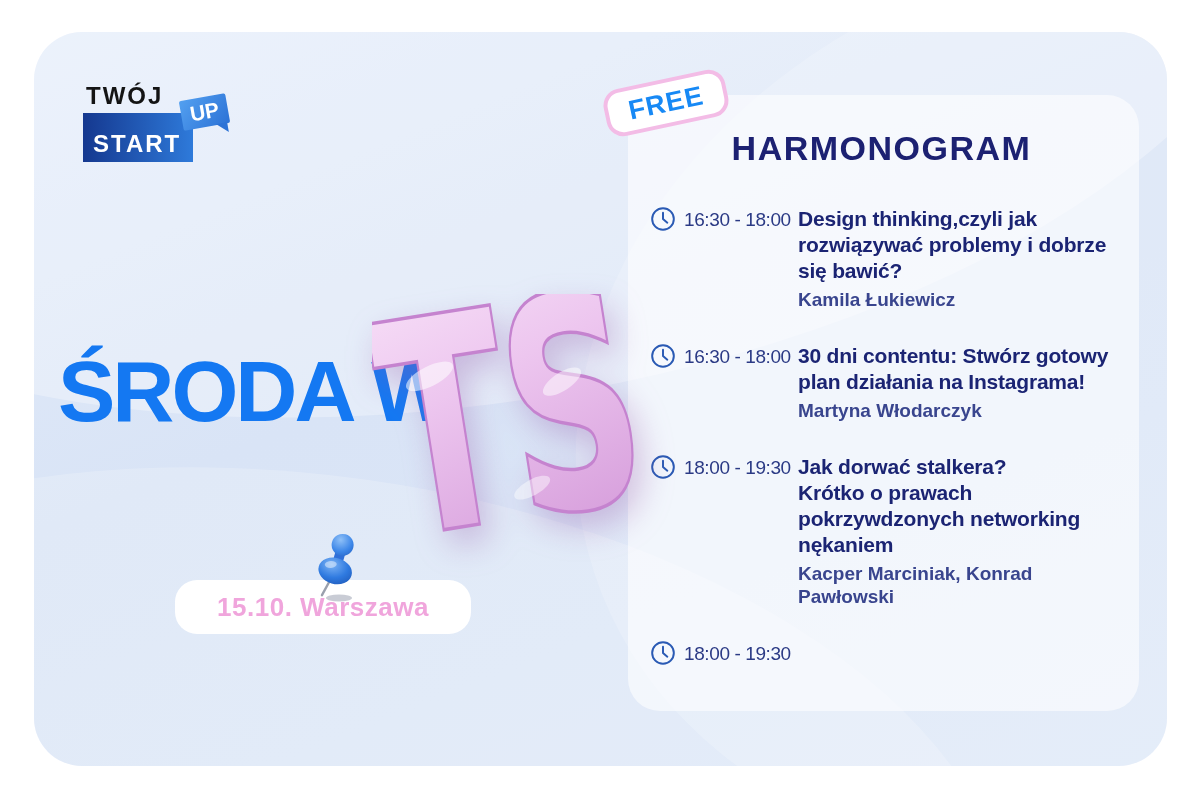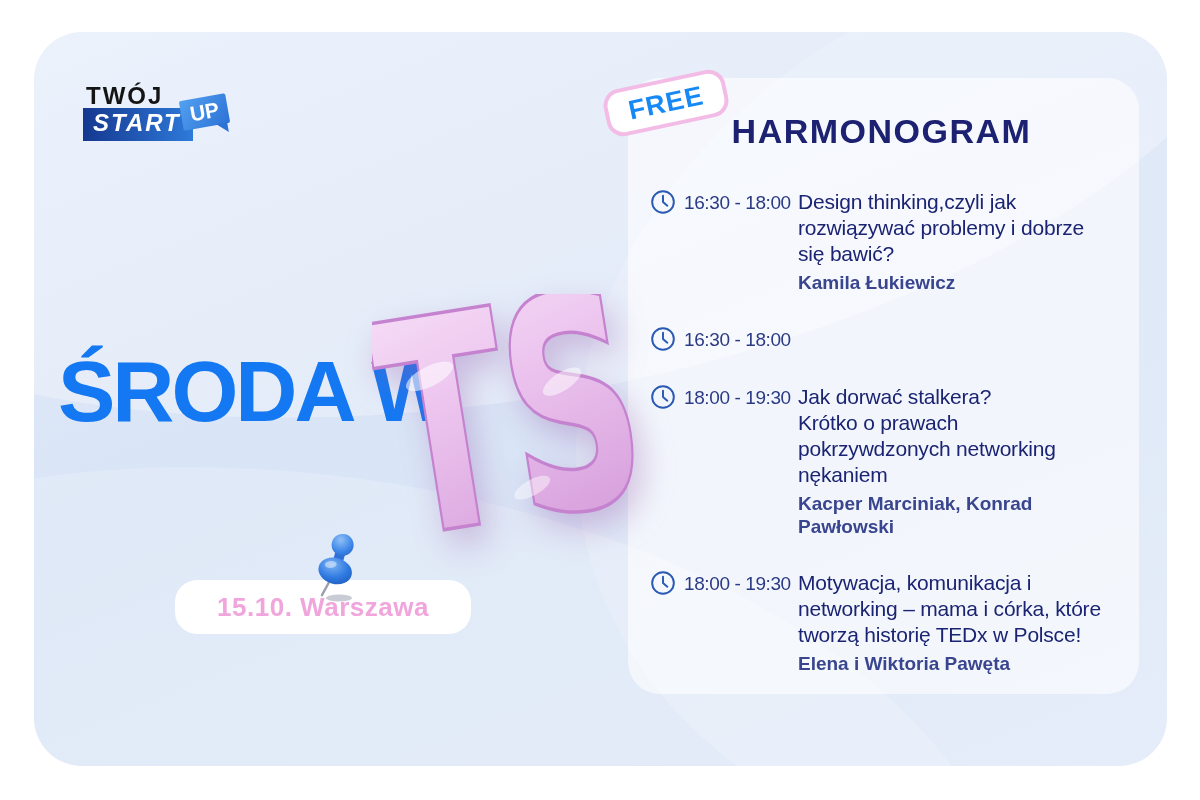--- a/index.html
+++ b/index.html
@@ -38,24 +38,24 @@
     transform: rotate(-18deg);
   }
 
   
   .logo { position: absolute; left: 49px; top: 52px; width: 200px; height: 90px; }
   .logo-top {
     font-size: 24px; font-weight: 700; color: #141414;
     letter-spacing: 2px; margin-left: 3px; line-height: 1;
   }
   .logo-mid {
-    display: inline-block; 
+    display: inline-block; margin-top: 5px;
     background: linear-gradient(90deg, #15388f 0%, #2e7ada 100%);
     color: #ffffff; font-size: 24px; font-weight: 700;
-    letter-spacing: 2px; padding: 2px 12px 5px 10px; line-height: 1.1; font-style: italic;
+    letter-spacing: 2px; padding: 18px 12px 5px 10px; line-height: 1.1;
   }
   .logo-bubble {
     position: absolute; left: 98px; top: 13px;
     background: linear-gradient(135deg, #53a0f0 0%, #2c72d6 100%);
     color: #ffffff; font-size: 21px; font-weight: 700;
     padding: 4px 9px 5px 9px; line-height: 1;
     transform: rotate(-10deg); border-radius: 2px;
   }
   .logo-bubble::after {
     content: ""; position: absolute; right: 3px; bottom: -9px;
@@ -73,21 +73,21 @@
     border-radius: 17px;
     transform: rotate(-12deg);
     display: flex; align-items: center; justify-content: center;
     font-size: 27px; font-weight: 800; color: #1789f5;
     letter-spacing: 1px;
     z-index: 6;
   }
 
   
   .panel {
-    position: absolute; left: 594px; top: 46px;
+    position: absolute; left: 594px; top: 63px;
     width: 511px; height: 616px;
     background: rgba(255,255,255,0.58);
     border-radius: 32px;
     padding: 30px 26px 0 22px;
     z-index: 2;
   }
   .panel-title {
     text-align: center;
     font-size: 34px; font-weight: 800; color: #1c2172;
     letter-spacing: 1.5px;
@@ -95,21 +95,21 @@
   }
   .row { display: flex; align-items: flex-start; margin-bottom: 32px; }
   .row-icon { width: 26px; height: 26px; flex: none; margin-top: 0; }
   .row-time {
     flex: none; width: 108px; margin-left: 8px; margin-top: 3px;
     font-size: 19px; color: #2b3a85; letter-spacing: -0.4px;
     white-space: nowrap;
   }
   .row-body { margin-left: 6px; width: 347px; }
   .row-title {
-    font-size: 21px; font-weight: 400; color: #1b2473;
+    font-size: 21px; font-weight: 700; color: #1b2473;
     line-height: 26px; letter-spacing: -0.2px;
     white-space: pre-line;
   }
   .row-speakers {
     font-size: 19px; color: #39458e; margin-top: 4px; line-height: 23px; font-weight: bold;
   }
 
   
   .hero-heading {
     position: absolute; left: 24px; top: 316px;
@@ -219,20 +219,24 @@
         <div class="row-speakers">Kamila Łukiewicz</div>
       </div>
     </div>
 
     <div class="row">
       <svg class="row-icon" viewBox="0 0 24 24">
         <circle cx="12" cy="12" r="10" fill="none" stroke="#2a5ab4" stroke-width="1.8"></circle>
         <path d="M12 6.3 L12 12 L16 15.4" fill="none" stroke="#2a5ab4" stroke-width="1.8" stroke-linecap="round" stroke-linejoin="round"></path>
       </svg>
       <div class="row-time">16:30 - 18:00</div>
+      <div class="row-body">
+        <div class="row-title">30 dni contentu: Stwórz gotowy plan działania na Instagrama!</div>
+        <div class="row-speakers">Martyna Włodarczyk</div>
+      </div>
     </div>
 
     <div class="row">
       <svg class="row-icon" viewBox="0 0 24 24">
         <circle cx="12" cy="12" r="10" fill="none" stroke="#2a5ab4" stroke-width="1.8"></circle>
         <path d="M12 6.3 L12 12 L16 15.4" fill="none" stroke="#2a5ab4" stroke-width="1.8" stroke-linecap="round" stroke-linejoin="round"></path>
       </svg>
       <div class="row-time">18:00 - 19:30</div>
       <div class="row-body">
         <div class="row-title">Jak dorwać stalkera?
@@ -240,19 +244,15 @@
         <div class="row-speakers">Kacper Marciniak, Konrad Pawłowski</div>
       </div>
     </div>
 
     <div class="row">
       <svg class="row-icon" viewBox="0 0 24 24">
         <circle cx="12" cy="12" r="10" fill="none" stroke="#2a5ab4" stroke-width="1.8"></circle>
         <path d="M12 6.3 L12 12 L16 15.4" fill="none" stroke="#2a5ab4" stroke-width="1.8" stroke-linecap="round" stroke-linejoin="round"></path>
       </svg>
       <div class="row-time">18:00 - 19:30</div>
-      <div class="row-body">
-        <div class="row-title">Motywacja, komunikacja i networking – mama i córka, które tworzą historię TEDx w Polsce!</div>
-        <div class="row-speakers">Elena i Wiktoria Pawęta</div>
-      </div>
     </div>
   </div>
 </div>
 
 </body></html>

